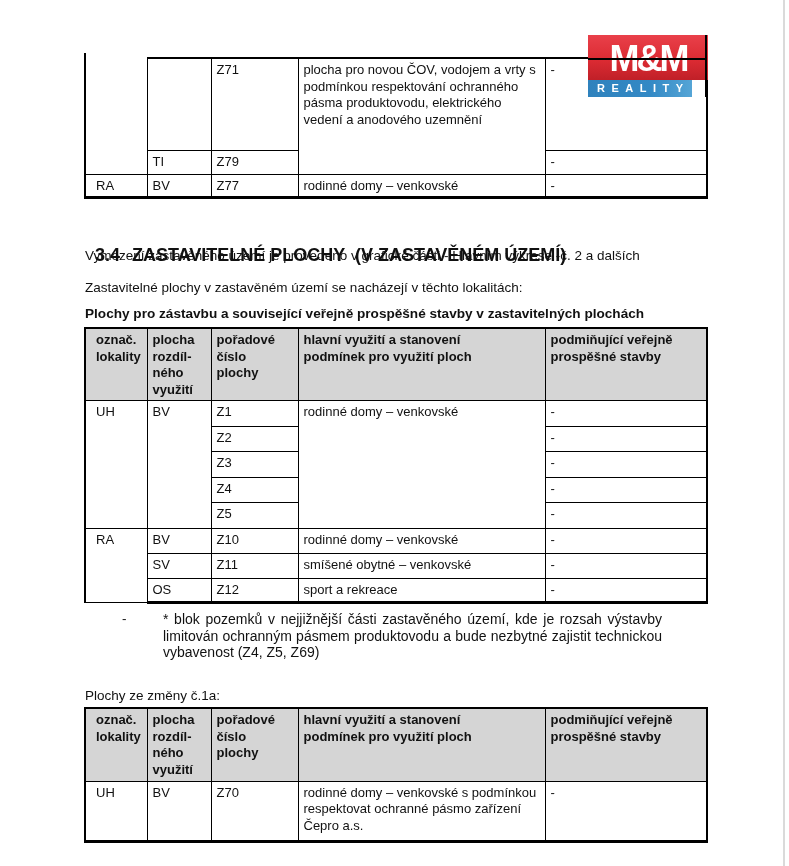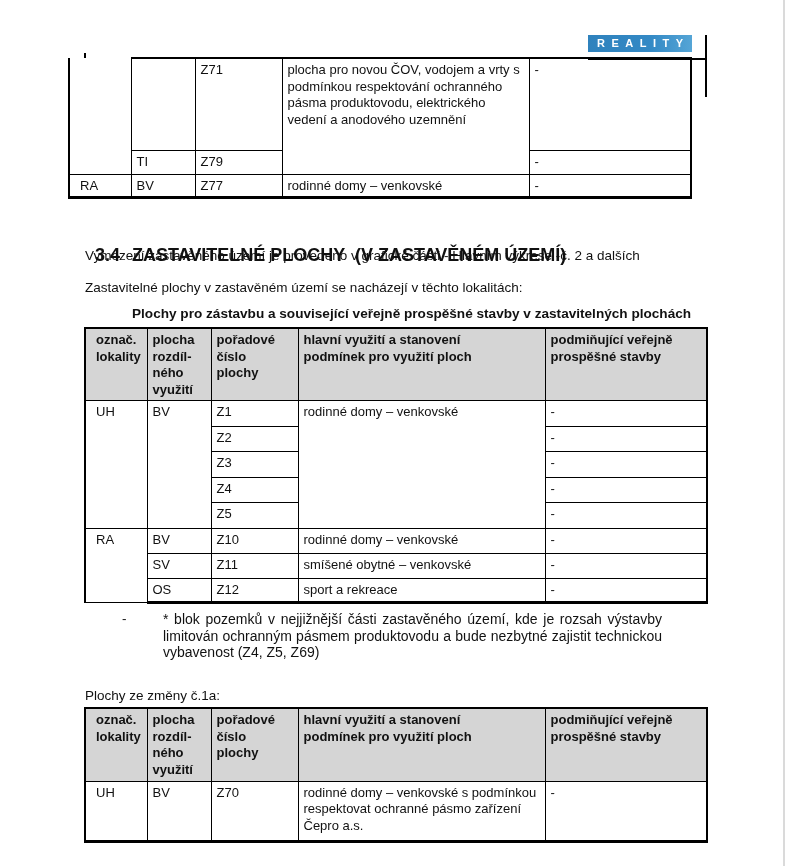--- a/index.html
+++ b/index.html
@@ -30,23 +30,23 @@
   .logo-reality { color:#fff; font-weight:bold; font-size:11px; letter-spacing:6.5px;
                   text-indent:6.5px; line-height:1; }
 
   .line { background:#000; z-index:3; }
 
   #heading { left:85px; top:224px; font-size:18px; font-weight:bold; white-space:pre; }
   #heading .num { display:inline-block; width:37px; }
   .para { left:85px; font-size:13.5px; line-height:17px; white-space:pre; }
   #para1 { top:247px; }
   #para2 { top:279px; }
-  #caption { left:85px; top:306px; font-size:13.6px; font-weight:bold; white-space:pre;margin-left:47px; }
-
-  #top-table-wrap { left:68px; top:57px; }
+  #caption { left:85px; top:306px; font-size:13.6px; font-weight:bold; white-space:pre; }
+
+  #top-table-wrap { left:84px; top:57px; }
   #main-table-wrap { left:84px; top:327px; }
   #bottom-table-wrap { left:84px; top:707px; }
 
   #note { left:122px; top:611px; width:540px; display:flex; }
   #note .note-dash { width:41px; font-size:13.5px; line-height:16.5px; }
   #note .note-text { width:499px; font-size:14px; line-height:16.5px; text-align:justify; }
 
   #change-label { left:85px; top:687px; font-size:13.5px; }
 
   #right-edge { left:783px; top:0; width:2px; height:866px; background:#dadada; }
@@ -82,20 +82,23 @@
       <td class="bb">BV</td>
       <td class="bb">Z77</td>
       <td class="bb">rodinné domy – venkovské</td>
       <td class="bb br">-</td>
     </tr>
   </tbody>
     </table>
 </div>
 
 <div class="abs" id="logo">
+  <div class="logo-red">
+    <span class="logo-mm">M&amp;M</span>
+  </div>
   <div class="logo-blue">
     <span class="logo-reality">REALITY</span>
   </div>
 </div>
 <div class="abs line" id="left-stub"></div>
 <div class="abs line" style="left:588px; top:58px; width:119px; height:2px;"></div>
 <div class="abs line" style="left:705px; top:35px; width:2px; height:62px;"></div>
 
 <div class="abs" id="heading">
   <span class="num">3.4</span><span>ZASTAVITELNÉ PLOCHY  (V ZASTAVĚNÉM ÚZEMÍ)</span>

